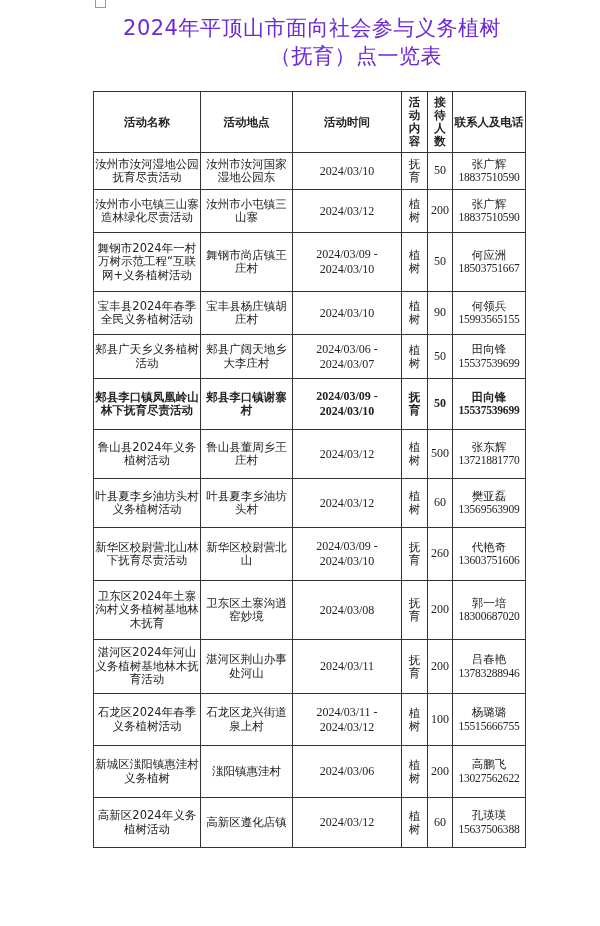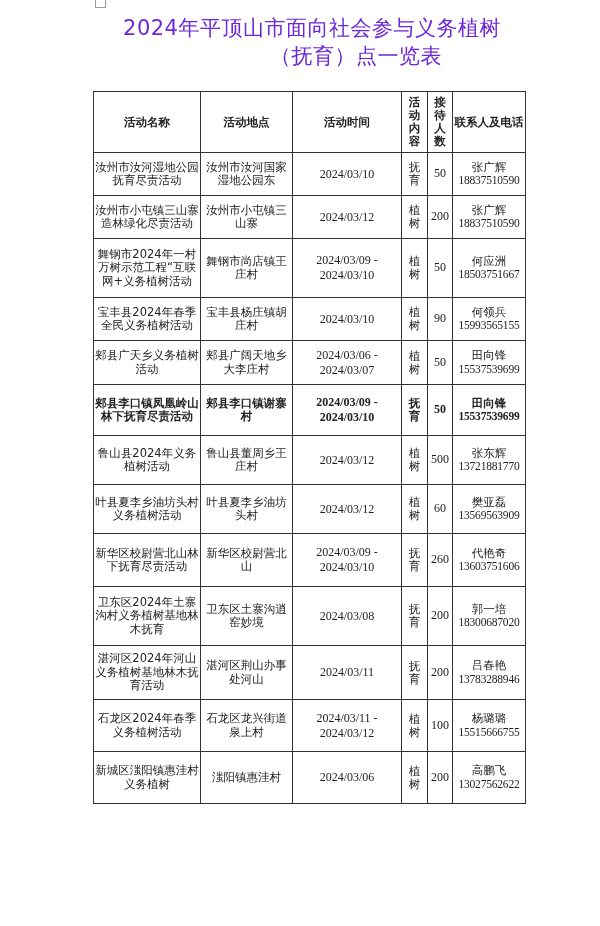--- a/index.html
+++ b/index.html
@@ -50,21 +50,21 @@
       <th>
           <span class="vt">活动内容</span>
         </th>
       <th>
           <span class="vt">接待人数</span>
         </th>
       <th>联系人及电话</th>
     </tr>
   </thead>
   <tbody id="tbody">
-      <tr style="height: 43px;">
+      <tr style="height: 37px;">
         <td>汝州市汝河湿地公园抚育尽责活动</td>
         <td>汝州市汝河国家湿地公园东</td>
         <td class="date">2024/03/10</td>
         <td class="content">
           <span class="vt">抚育</span>
         </td>
         <td class="num">50</td>
         <td>
           <span class="person">张广辉</span>
           <span class="phone">18837510590</span>
@@ -219,14 +219,27 @@
         <td class="date">2024/03/06</td>
         <td class="content">
           <span class="vt">植树</span>
         </td>
         <td class="num">200</td>
         <td>
           <span class="person">高鹏飞</span>
           <span class="phone">13027562622</span>
         </td>
       </tr>
+      <tr style="height: 50px;">
+        <td>高新区2024年义务植树活动</td>
+        <td>高新区遵化店镇</td>
+        <td class="date">2024/03/12</td>
+        <td class="content">
+          <span class="vt">植树</span>
+        </td>
+        <td class="num">60</td>
+        <td>
+          <span class="person">孔瑛瑛</span>
+          <span class="phone">15637506388</span>
+        </td>
+      </tr>
     </tbody>
 </table>
 
 </body></html>

